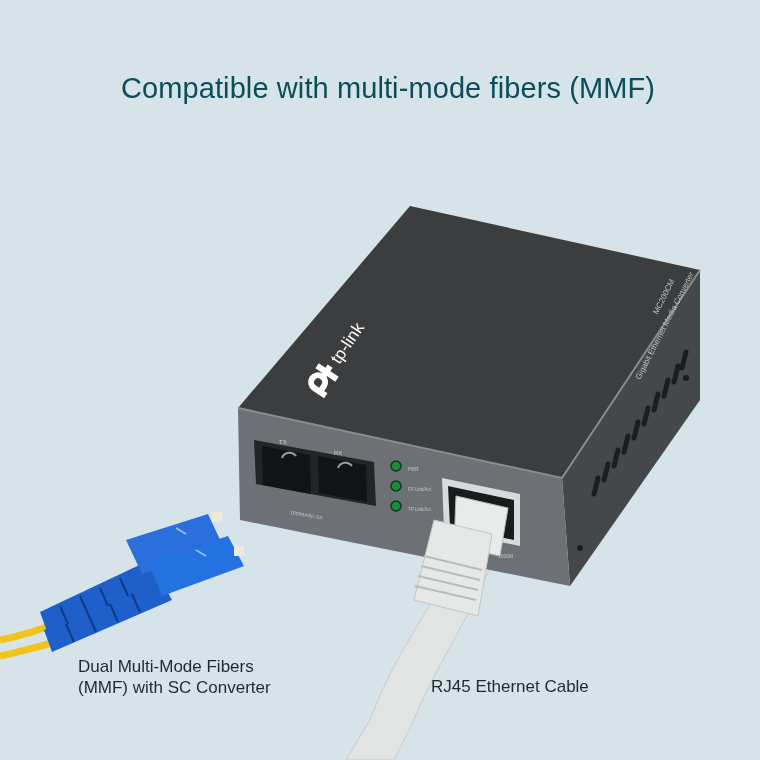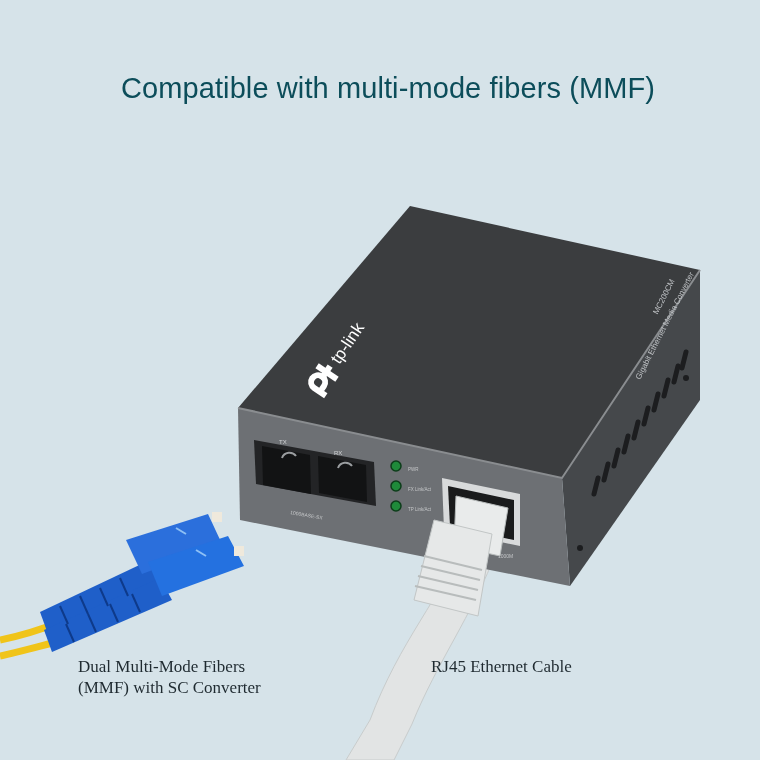--- a/index.html
+++ b/index.html
@@ -9,24 +9,24 @@
     font-family: "Liberation Sans", "DejaVu Sans", sans-serif;
     position: relative;
   }
   .headline {
     position: absolute; left: 8px; top: 68px; width: 760px;
     text-align: center; color: #0c4d5a;
     font-size: 29px; line-height: 40px; font-weight: 500;
     letter-spacing: 0.1px;
   }
   .caption {
-    position: absolute; color: #1f2a30; font-size: 17px; line-height: 21px; font-family: Liberation Serif, serif;
+    position: absolute; color: #1f2a30; font-size: 17px; line-height: 21px;
   }
   .caption-fiber { left: 78px; top: 656px; }
-  .caption-rj45 { left: 431px; top: 656px; text-align: right; }
+  .caption-rj45 { left: 431px; top: 676px; text-align: right; }
   svg.scene { position: absolute; left: 0; top: 0; }
   .lbl { font-family: "Liberation Sans", sans-serif; }
 </style>
 </head>
 <body>
 
 <svg class="scene" width="760" height="760" viewBox="0 0 760 760">
 
   <g>
     <path d="M470 530 C440 600 400 640 370 720 L346 760 L394 760 L412 724 C438 660 470 620 498 548 Z" fill="#e2e4e4" stroke="#c8cccc" stroke-width="1"></path>

